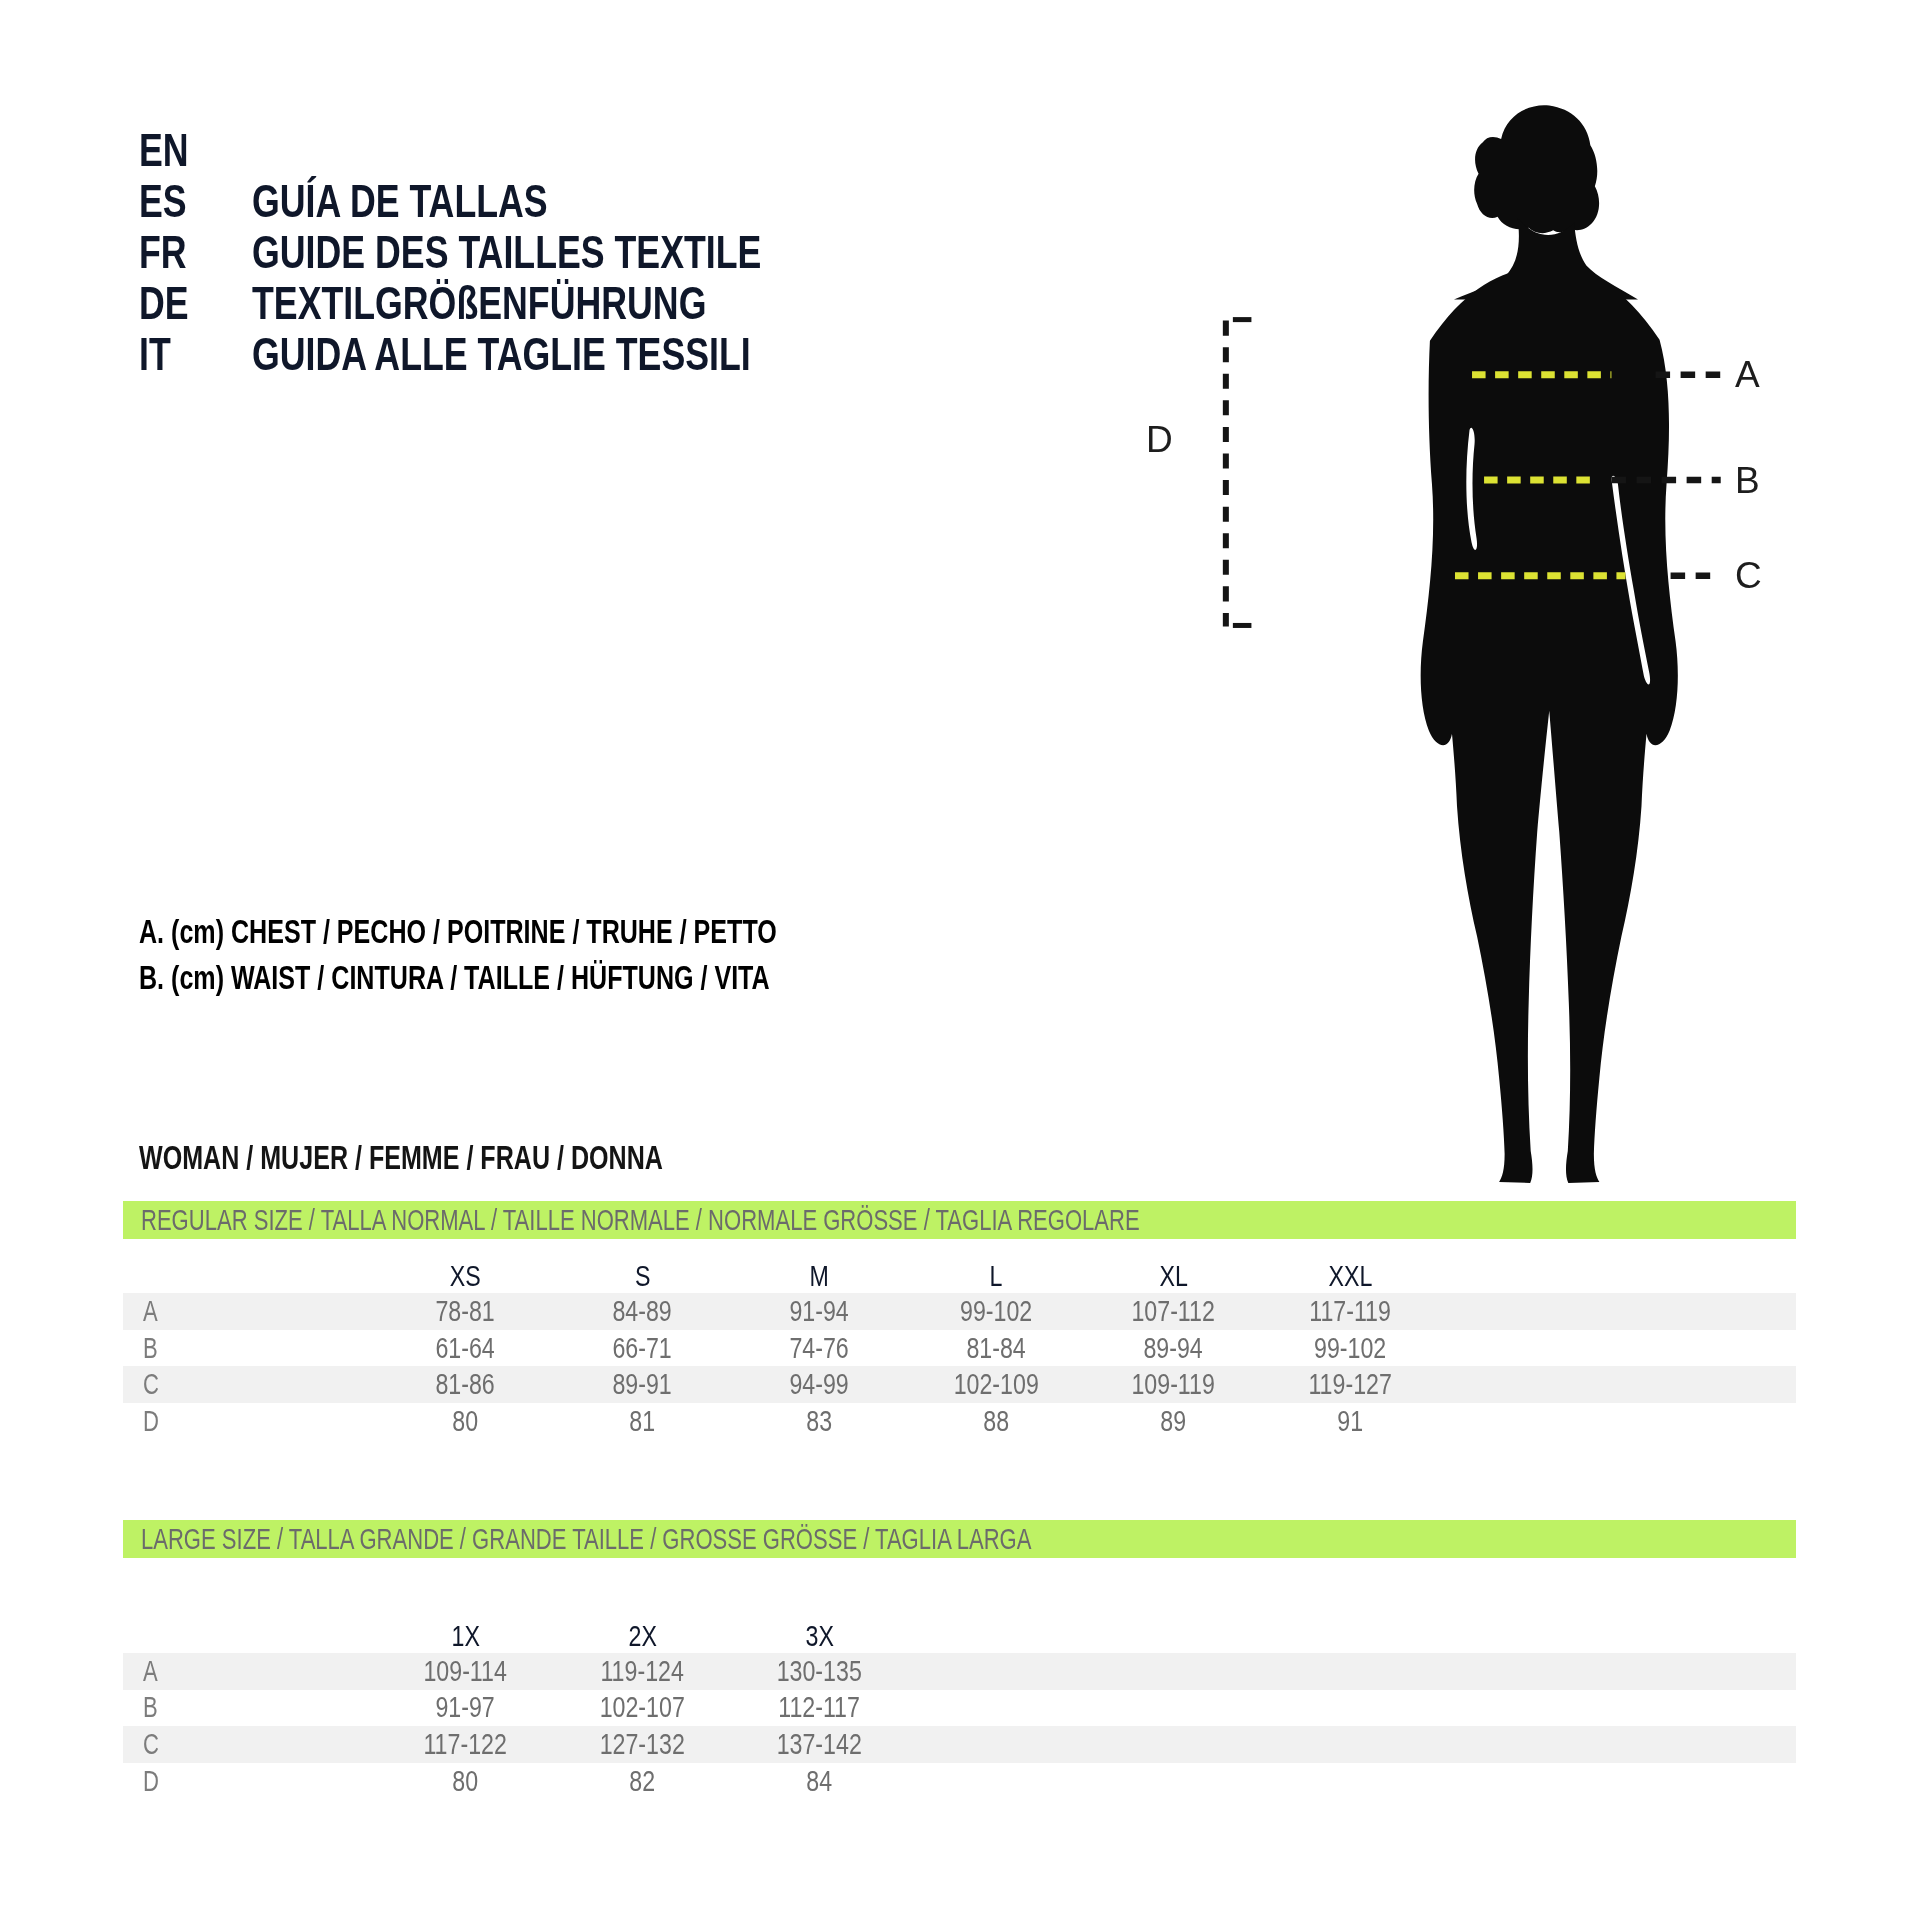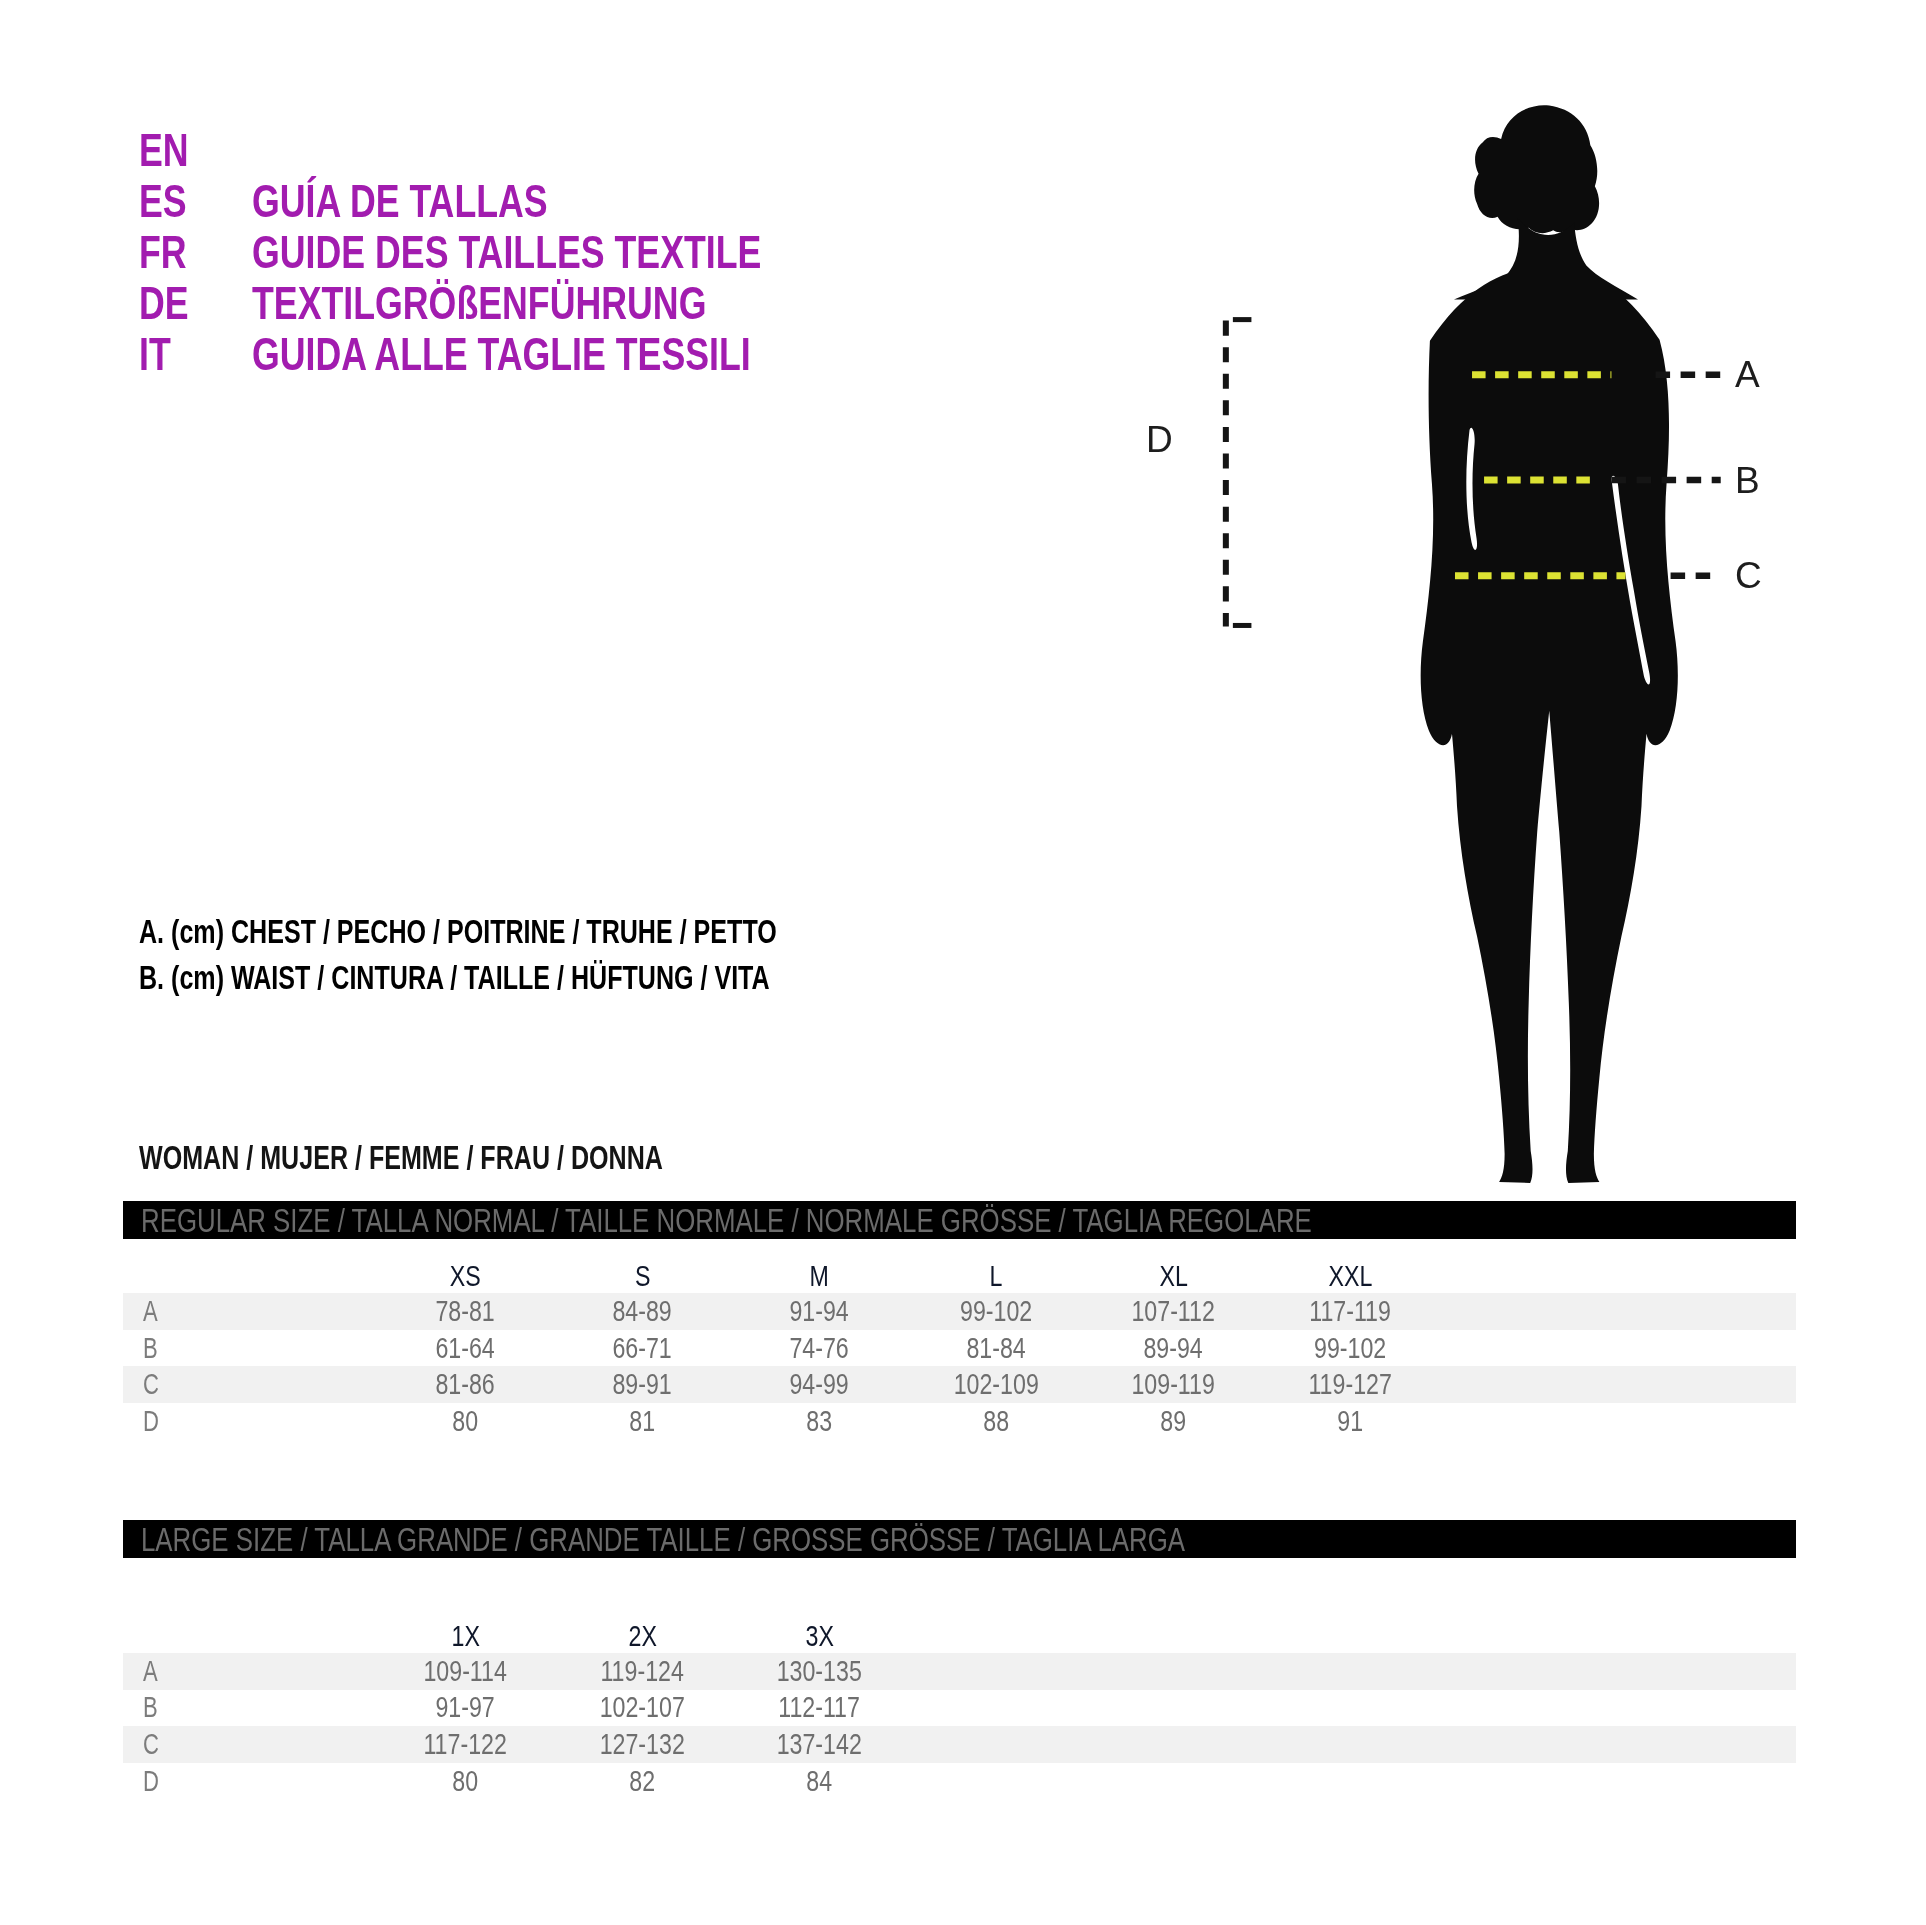--- a/index.html
+++ b/index.html
@@ -11,30 +11,30 @@
     overflow:hidden;
     color:#141414;
   }
   .abs { position:absolute; }
   
   .cxl { display:inline-block; transform:scaleX(0.76); transform-origin:0 50%; white-space:nowrap; }
   .cxc { display:inline-block; transform:scaleX(0.80); transform-origin:50% 50%; white-space:nowrap; }
 
   
   #languages { left:139px; top:124px; }
-  .lang-row { display:flex; height:51px; align-items:center; font-size:47px; font-weight:bold; color:#a21caf; }
+  .lang-row { display:flex; height:51px; align-items:center; font-size:47px; font-weight:bold; color:#0f172a; }
   .lang-code { width:113px; flex:0 0 113px; }
 
   
   #measurements { left:139px; top:909px; }
   .meas-row { height:46px; display:flex; align-items:center; font-size:33px; font-weight:bold; color:#000000; }
   #gender-line { left:139px; top:1135px; height:46px; display:flex; align-items:center; font-size:33px; font-weight:bold; color:#141414; }
 
   
-  .tbar { left:123px; width:1673px; height:38px; background:#000000; display:flex; align-items:center; box-sizing:border-box; padding-left:18px; font-size:34px; color:#6b6b6b; }
+  .tbar { left:123px; width:1673px; height:38px; background:#bef264; display:flex; align-items:center; box-sizing:border-box; padding-left:18px; font-size:29px; color:#6b6b6b; }
   .tsizes { left:123px; width:1673px; display:flex; align-items:flex-end; box-sizing:border-box; font-size:29px; color:#0f172a; }
   .trow { left:123px; width:1673px; height:37px; display:flex; font-size:29px; line-height:37px; color:#6e6e6e; }
   .shade { background:#f1f1f1; }
   .tlabel { flex:0 0 254px; width:254px; box-sizing:border-box; padding-left:20px; color:#7c7c7c; }
   .tcell  { flex:0 0 177px; width:177px; text-align:center; }
 
   
   .fig-label { font-size:37px; color:#1d1d1d; transform:translateY(-50%); letter-spacing:1px; }
 
   svg { display:block; }

